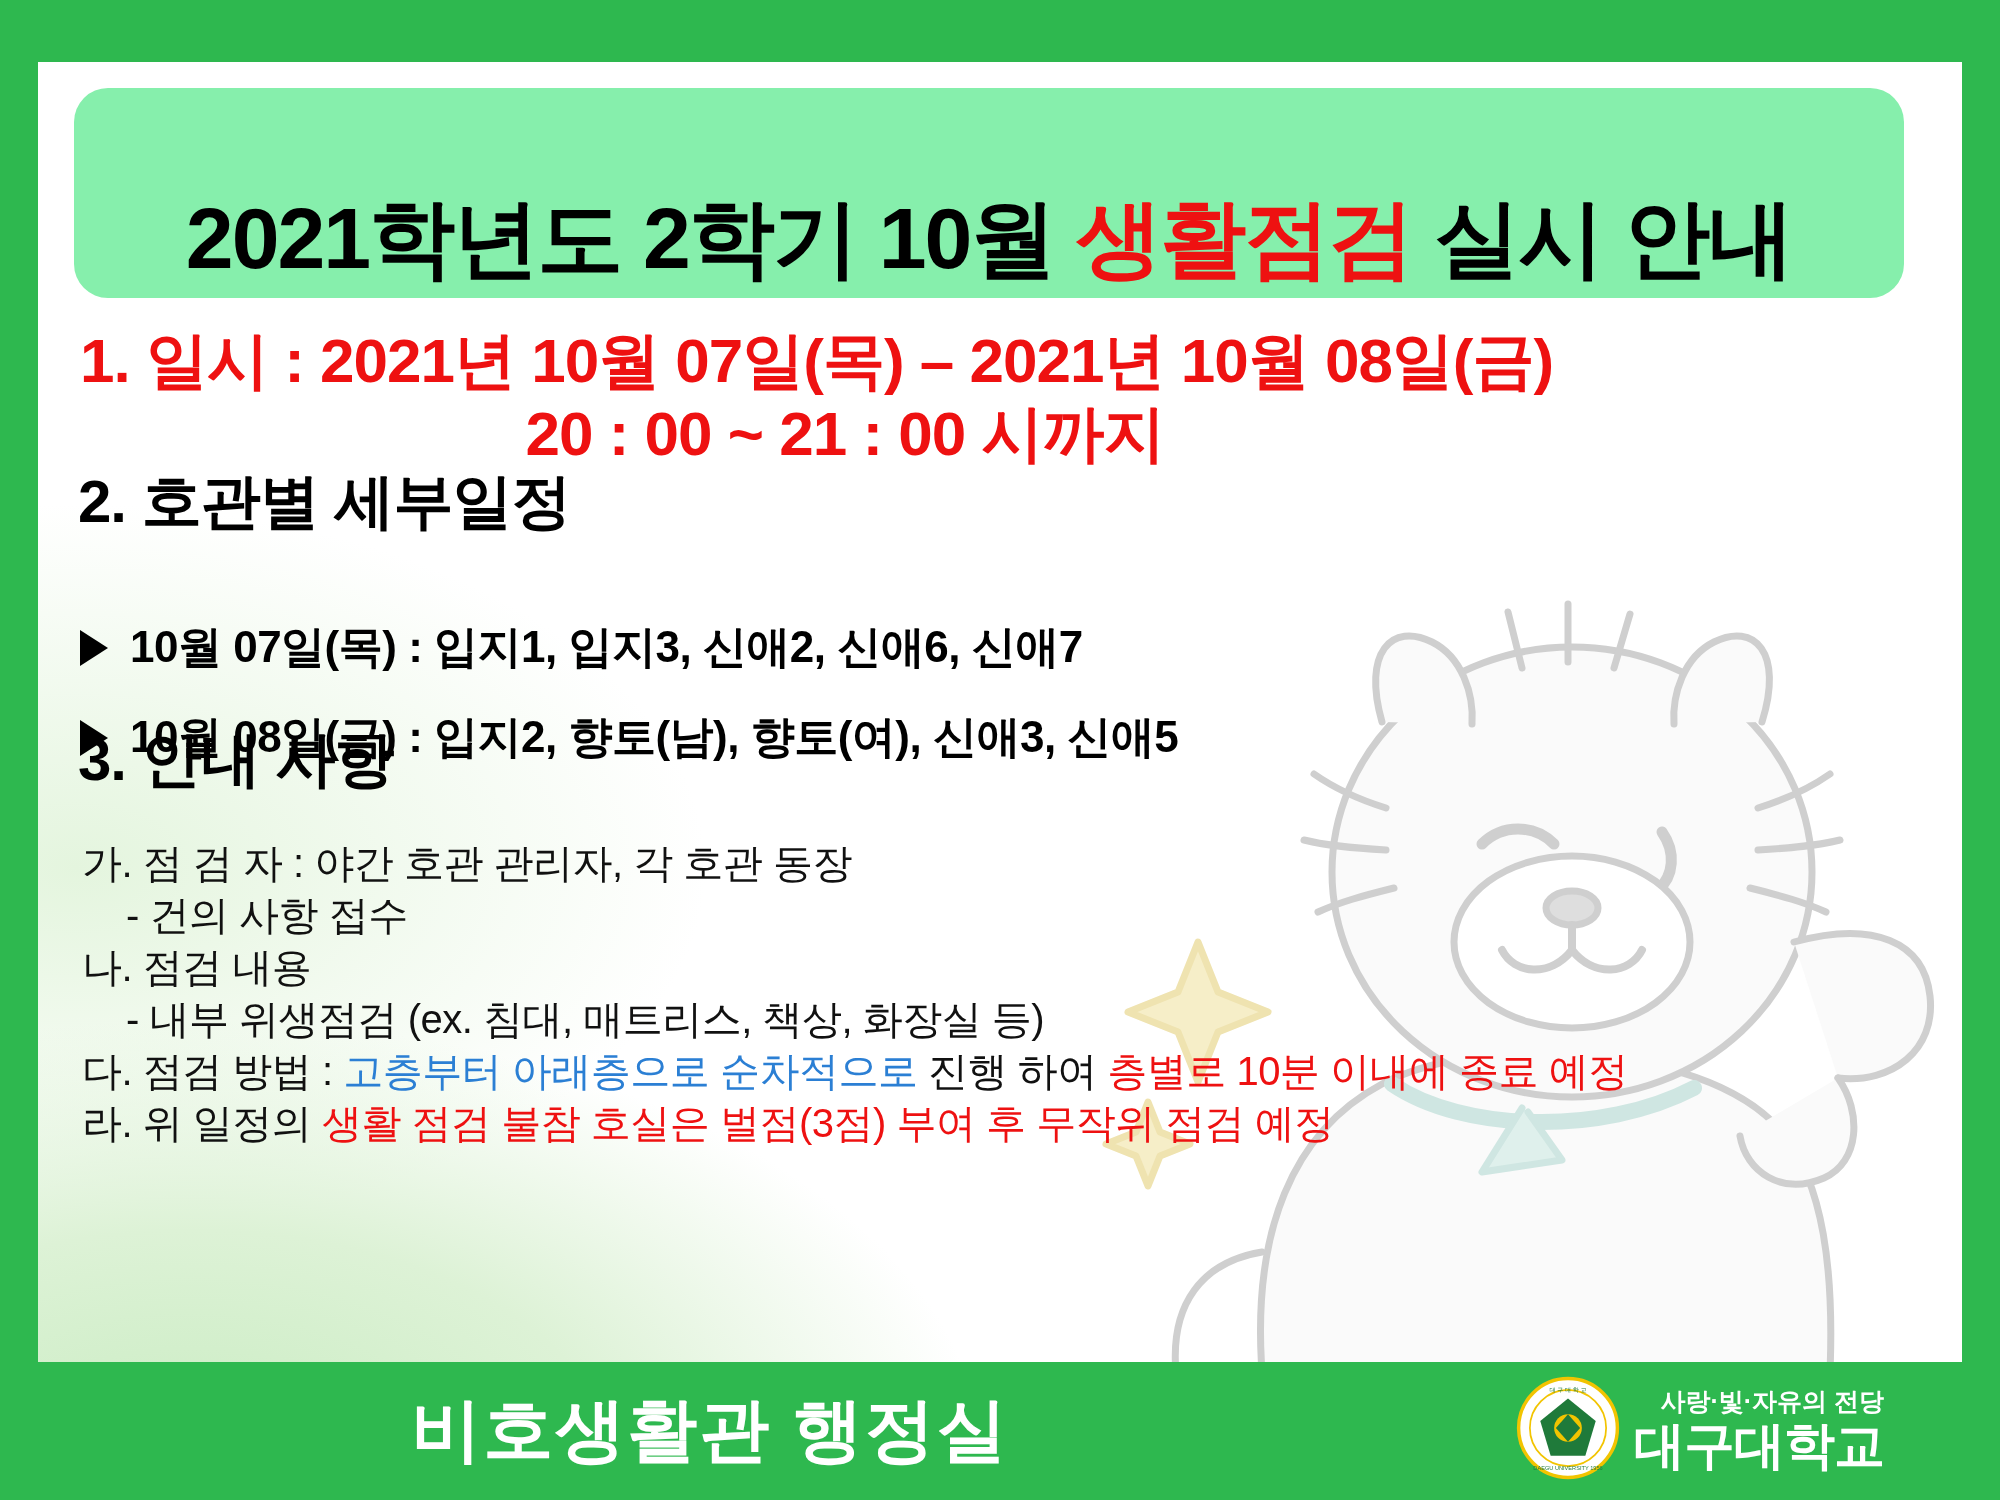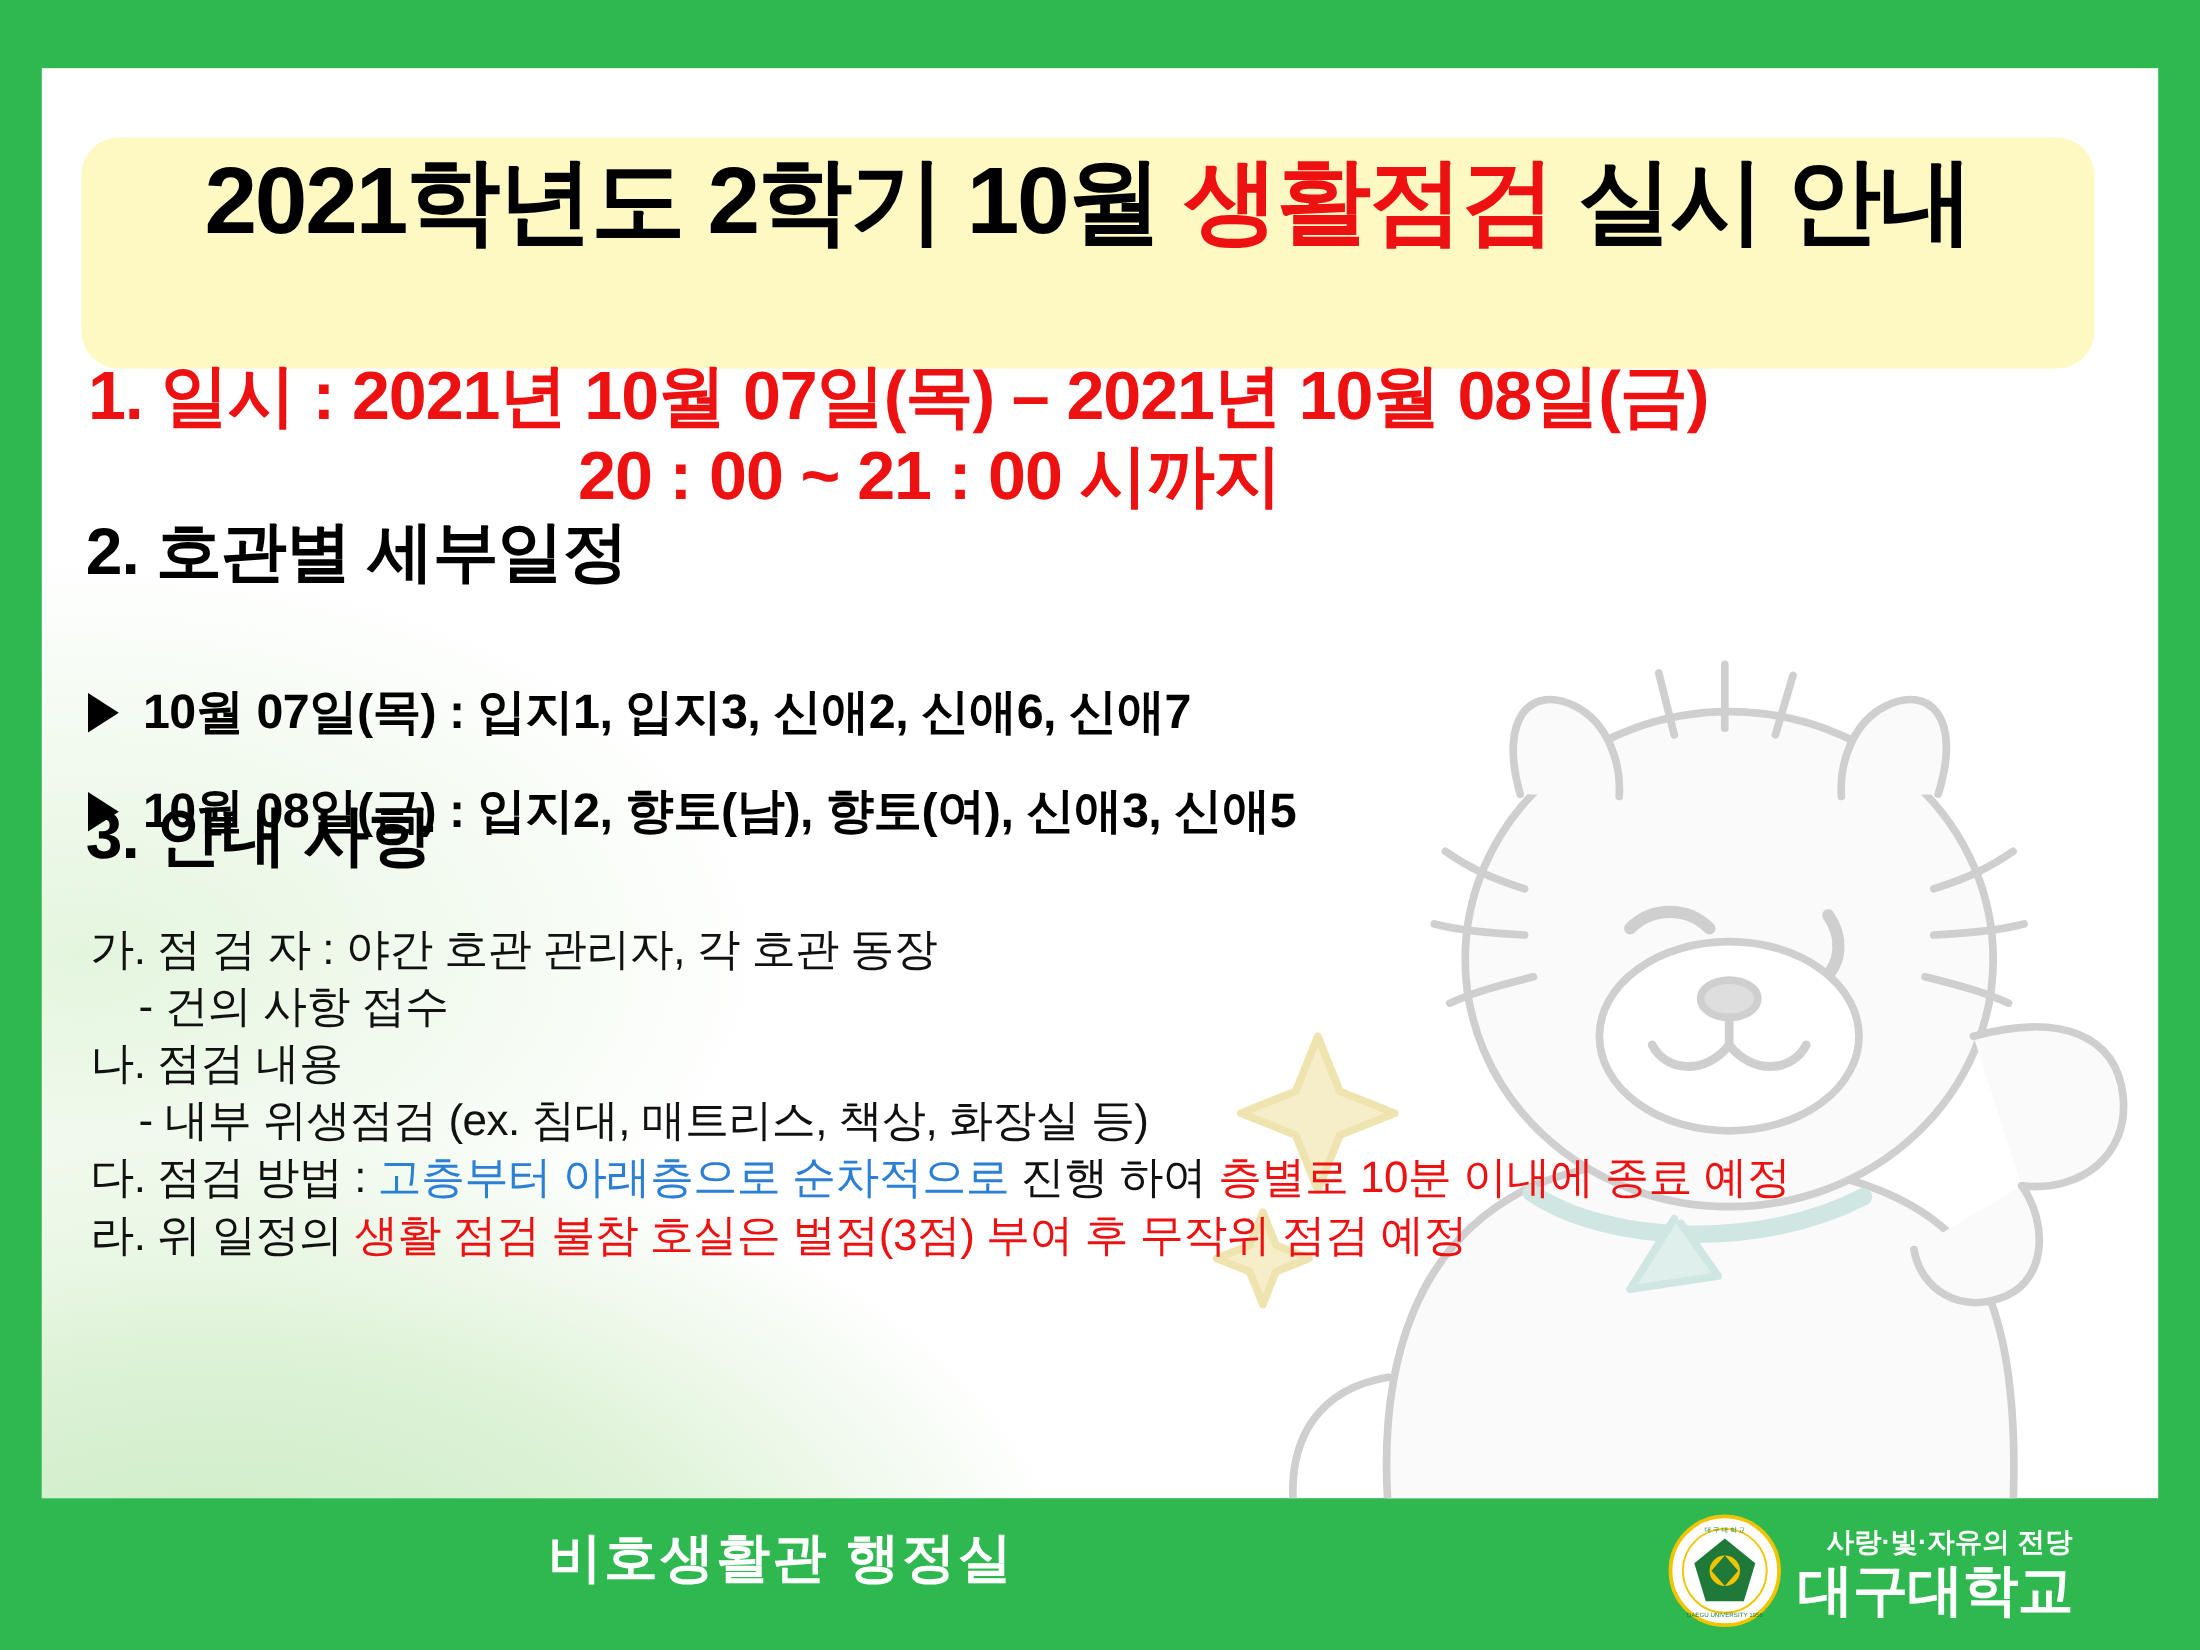--- a/index.html
+++ b/index.html
@@ -38,23 +38,23 @@
     right:-10px;bottom:-10px;
     width:1010px;height:900px;
     opacity:1;
     pointer-events:none;
   }
   
   #title-box{
     position:absolute;
     left:36px;top:26px;
     width:1830px;height:210px;
-    background:#fef9c3;
+    background:#86efac;
     border-radius:34px;
-    display:flex;align-items:flex-start;justify-content:center;margin-top:37px;
+    display:flex;align-items:flex-end;justify-content:center;
   }
   #title-text{
     font-size:86px;
     font-weight:700;
     letter-spacing:-2px;
     color:#000000;
     white-space:nowrap;
     font-family:"Liberation Sans","DejaVu Sans",sans-serif;
   }
   #title-text .hl{color:#ee1111;}
@@ -106,21 +106,21 @@
   .blue{color:#2b7fd4;}
   .red{color:#ee1111;}
 
   
   #footer{
     position:absolute;left:0;bottom:0;width:2000px;height:138px;
   }
   #footer-title{
     position:absolute;left:0;top:22px;width:1420px;
     text-align:center;
-    color:#ffffff;font-size:49px;font-weight:700;letter-spacing:2px;
+    color:#ffffff;font-size:70px;font-weight:700;letter-spacing:2px;
     white-space:nowrap;
   }
   #logo{
     position:absolute;left:1516px;top:14px;
     display:flex;align-items:center;gap:14px;text-align:right;
   }
   #seal{width:104px;height:104px;flex:0 0 auto;}
   #logo-words{display:flex;flex-direction:column;justify-content:center;}
   #logo-slogan{
     color:#ffffff;font-size:25px;font-weight:700;letter-spacing:0px;

